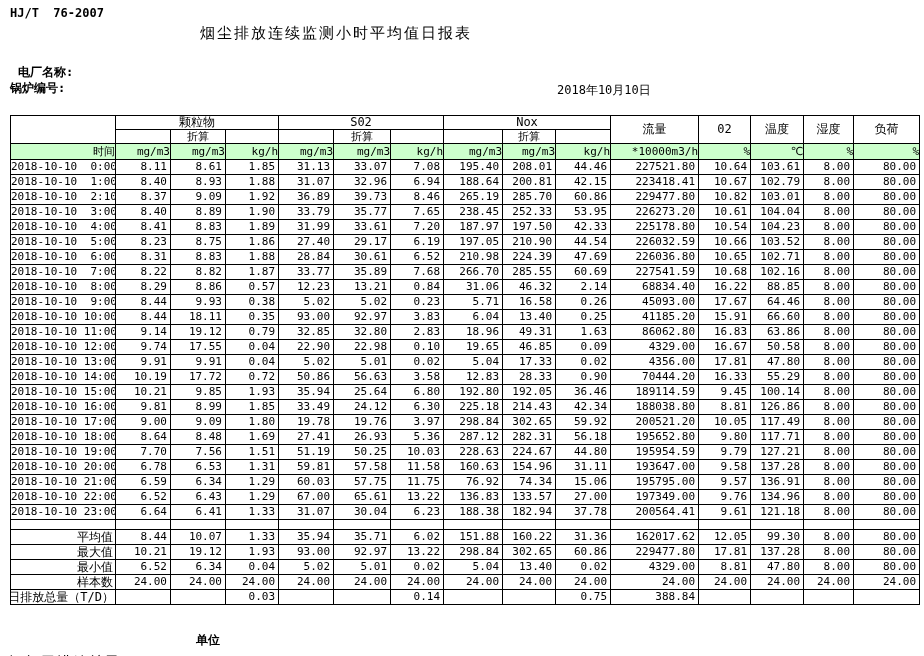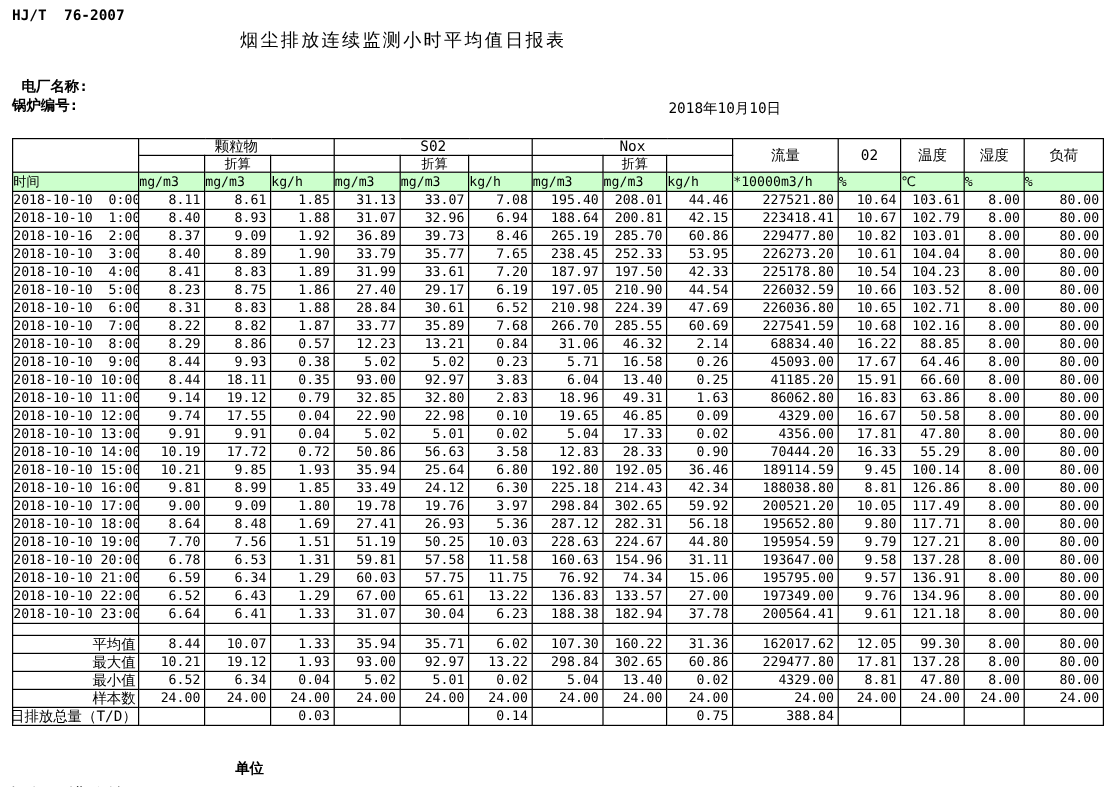--- a/index.html
+++ b/index.html
@@ -18,21 +18,21 @@
   table.report {
     position:absolute; left:10px; top:115px; width:908px;
     border-collapse:collapse; table-layout:fixed; font-size:11px;
   }
   .report th, .report td {
     border:1px solid #000; padding:0 3px 0 0; overflow:hidden;
     white-space:pre; font-weight:normal; line-height:1.1;
   }
   .report thead tr.r1 th, .report thead tr.r2 th { height:14px; padding:0; font-size:12px;margin-top:36px; }
   .report thead tr.r2 th { font-size:11px; }
-  .report thead tr.units th { height:16px; text-align:left; padding:0; font-size:11px; }
+  .report thead tr.units th { height:16px; text-align:right; padding:0; font-size:11px; }
   .report thead th.time-h { font-size:12px; }
   .green { background:#ccffcc; }
   .report tbody td { height:15px; text-align:right; }
   .report td.time-cell { padding-right:12px; }
   .report td.sum-label { font-size:12px; padding-right:2px; }
   .report tr.spacer td { height:10px; }
   .report td.total-label-cell { position:relative; overflow:visible; }
   .report td.total-label-cell span {
     position:absolute; right:1px; top:1px; white-space:nowrap; font-size:12px;
   }
@@ -137,21 +137,21 @@
         <td>188.64</td>
         <td>200.81</td>
         <td>42.15</td>
         <td>223418.41</td>
         <td>10.67</td>
         <td>102.79</td>
         <td>8.00</td>
         <td>80.00</td>
       </tr>
       <tr>
-        <td class="time-cell">2018-10-16  2:00</td>
+        <td class="time-cell">2018-10-10  2:10</td>
         <td>8.37</td>
         <td>9.09</td>
         <td>1.92</td>
         <td>36.89</td>
         <td>39.73</td>
         <td>8.46</td>
         <td>265.19</td>
         <td>285.70</td>
         <td>60.86</td>
         <td>229477.80</td>
@@ -535,21 +535,21 @@
         <td></td>
       </tr>
       <tr>
         <td class="sum-label">平均值</td>
         <td>8.44</td>
         <td>10.07</td>
         <td>1.33</td>
         <td>35.94</td>
         <td>35.71</td>
         <td>6.02</td>
-        <td>107.30</td>
+        <td>151.88</td>
         <td>160.22</td>
         <td>31.36</td>
         <td>162017.62</td>
         <td>12.05</td>
         <td>99.30</td>
         <td>8.00</td>
         <td>80.00</td>
       </tr>
       <tr>
         <td class="sum-label">最大值</td>

